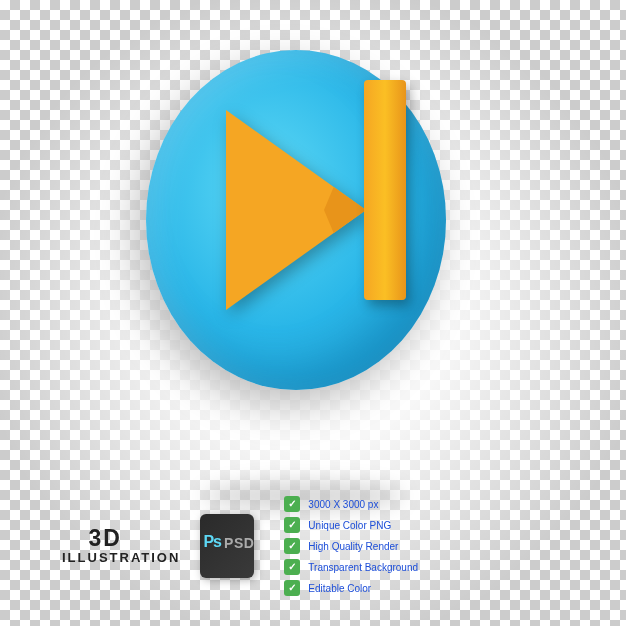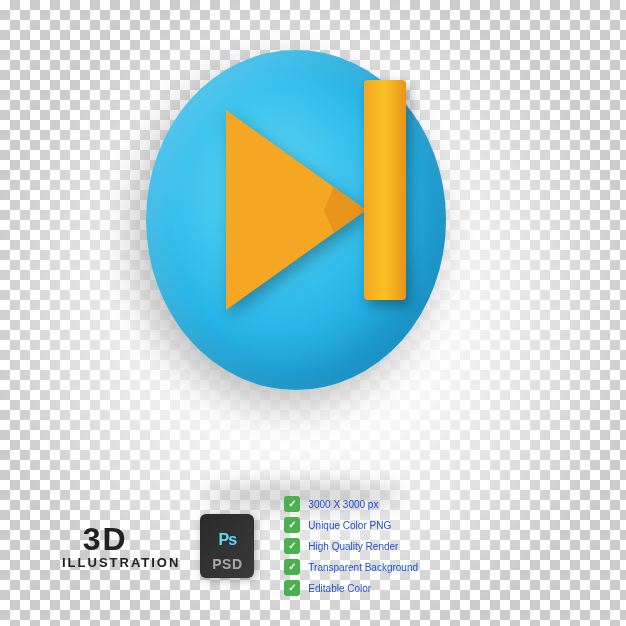--- a/index.html
+++ b/index.html
@@ -130,21 +130,21 @@
     }
 
     .label-3d {
       display: flex;
       flex-direction: column;
       align-items: center;
       min-width: 100px;
     }
 
     .label-3d-top {
-      font-size: 32px;
+      font-size: 23px;
       font-weight: 900;
       color: #222;
       letter-spacing: 2px;
       line-height: 1;
     }
 
     .label-3d-bottom {
       font-size: 13px;
       font-weight: 600;
       color: #222;
@@ -157,21 +157,21 @@
       display: flex;
       gap: 10px;
       align-items: center;
     }
 
     .file-icon {
       width: 54px;
       height: 64px;
       border-radius: 6px;
       display: flex;
-      flex-direction: column;
+      flex-direction: row;
       align-items: center;
       justify-content: flex-end;
       padding-bottom: 6px;
       position: relative;
       box-shadow: 2px 2px 8px rgba(0,0,0,0.3);
     }
 
     .file-icon-ps {
       background: linear-gradient(135deg, #2a2a2a, #3a3a3a);
     }

